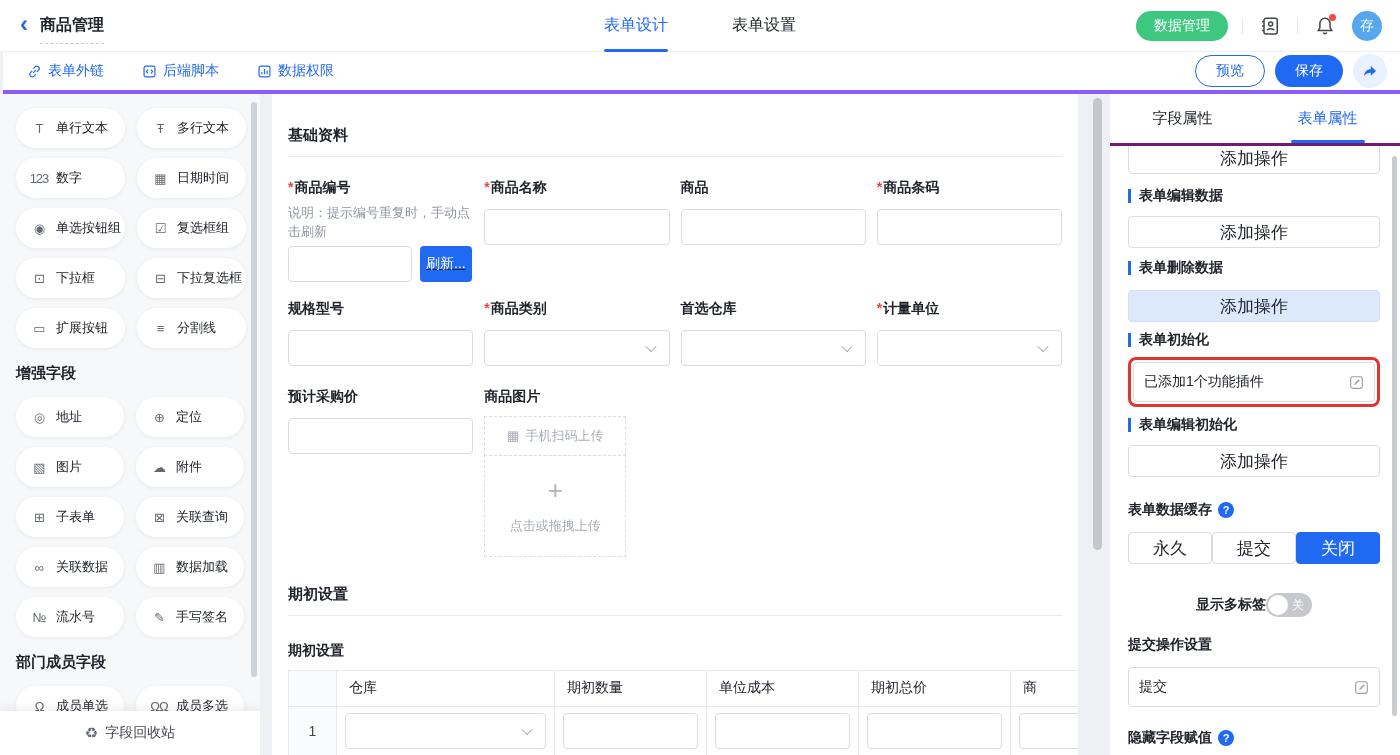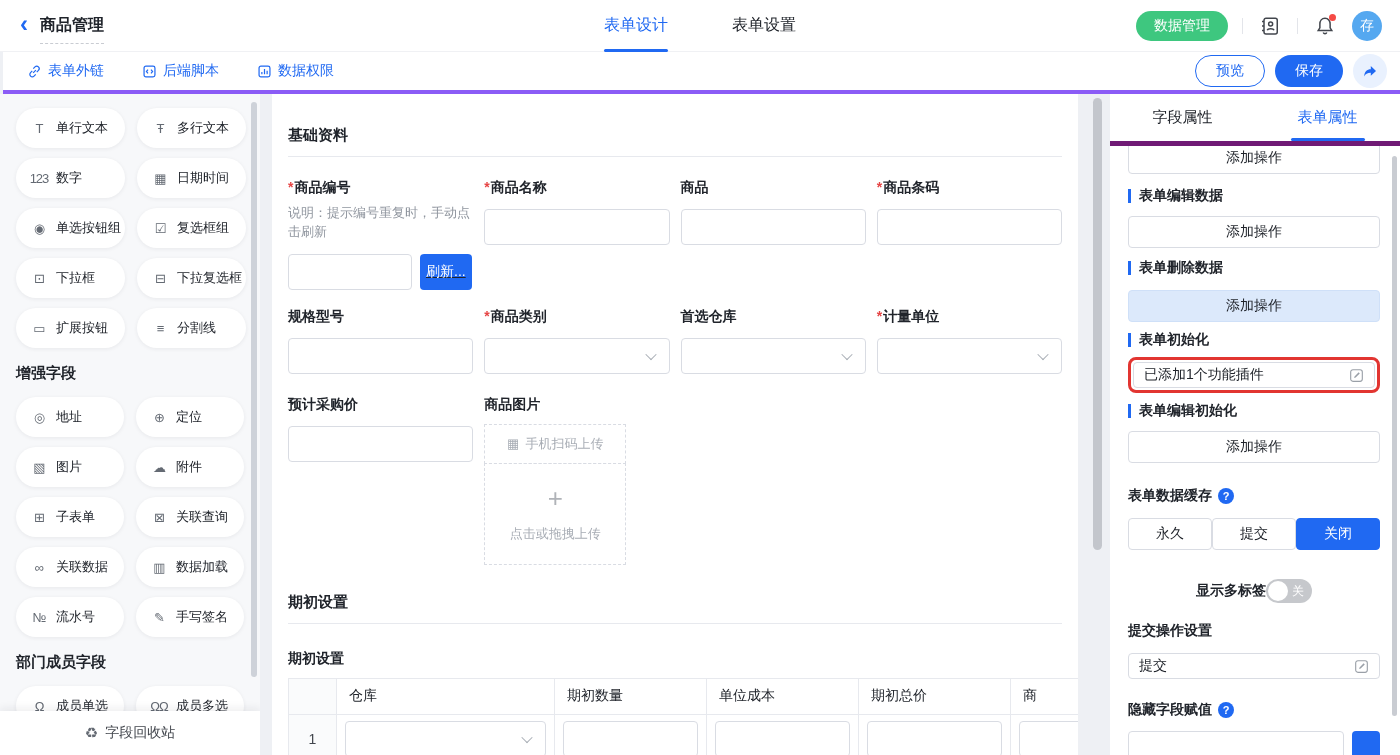--- a/index.html
+++ b/index.html
@@ -46,54 +46,54 @@
   
   .canvas { position:absolute; left:272px; top:94px; width:806px; height:661px; background:#fff; overflow:hidden; padding:0 16px; }
   .sec-title { font-size:15px; font-weight:700; color:#20242b; }
   .sec-div { border-bottom:1px solid #e7e9ee; margin-top:11px; }
   .fgrid { display:grid; grid-template-columns:repeat(4,1fr); column-gap:11px; align-items:start; }
   .flabel { font-size:14px; font-weight:700; color:#20242b; height:20px; white-space:nowrap; }
   .req { color:#e64545; margin-right:1px; font-weight:700; }
   .fdesc { font-size:13px; color:#8f959e; line-height:1.45; margin-top:5px; }
   .input, .selectbox { height:36px; border:1px solid #d9dce3; border-radius:4px; background:#fff; }
   .ctl { margin-top:10px; }
-  .inline-ctl { display:flex; gap:8px; margin-top:12px;text-decoration:underline; }
+  .inline-ctl { display:flex; gap:8px; margin-top:4px;text-decoration:underline; }
   .inline-ctl .input { width:124px; flex:none; }
   .btn-refresh { height:36px; width:52px; background:#2069f2; color:#fff; border-radius:4px; font-size:14px; display:flex; align-items:center; padding-left:6px; overflow:hidden; white-space:nowrap; cursor:pointer; }
   .selectbox { display:flex; align-items:center; justify-content:flex-end; padding:0 14px; }
   .chev { width:8px; height:8px; border-right:1.5px solid #a8adb5; border-bottom:1.5px solid #a8adb5; transform:rotate(45deg) translate(-1px,-1px); }
   .upload { width:142px; margin-top:8px; }
   .scan-bar { border:1px dashed #d9dce3; height:40px; display:flex; align-items:center; justify-content:center; gap:6px; color:#a8adb5; font-size:13px; cursor:pointer; }
   .drop-zone { border:1px dashed #d9dce3; margin-top:-1px; height:102px; display:flex; flex-direction:column; align-items:center; justify-content:center; color:#a8adb5; cursor:pointer; }
   .drop-plus { font-size:26px; color:#b0b3b8; line-height:1; }
   .drop-text { font-size:13px; margin-top:14px; }
   .subform-label { font-size:14px; font-weight:700; color:#20242b; }
   .tbl { width:980px; border-top:1px solid #e7e9ee; border-left:1px solid #e7e9ee; display:grid; grid-template-columns:48px 218px 152px 152px 152px 152px; }
   .tcell { border-right:1px solid #e7e9ee; border-bottom:1px solid #e7e9ee; background:#fff; }
   .th { height:36px; display:flex; align-items:center; padding:0 12px; font-size:14px; color:#20242b; }
   .td { height:50px; display:flex; align-items:center; padding:0 8px; }
   .td .input, .td .selectbox { width:100%; margin:0; }
   .num-cell { background:#fafbfc; justify-content:center; padding:0; font-size:14px; color:#42464d; }
   .canvas-scroll { position:absolute; left:1093px; top:98px; width:9px; height:452px; background:#c3c6cc; border-radius:5px; z-index:10; }
 
   
   .panel { position:absolute; left:1110px; top:94px; width:290px; height:661px; background:#fff; }
-  .panel-tabs { height:52px; border-bottom:5px solid #701a75; display:flex; }
+  .panel-tabs { height:52px; border-bottom:3px solid #701a75; display:flex; }
   .panel-tab { position:relative; flex:1; display:flex; align-items:center; justify-content:center; font-size:15px; color:#20242b; cursor:pointer; }
   .panel-tab.active { color:#2069f2; }
   .panel-tab.active::after { content:""; position:absolute; left:50%; transform:translateX(-50%); bottom:0; width:74px; height:3px; background:#2069f2; border-radius:2px; }
   .panel-body { position:absolute; left:0; top:52px; right:0; bottom:0; overflow:hidden; padding:0 20px 0 18px; }
-  .p-btn { height:32px; border:1px solid #d9dce3; border-radius:4px; background:#fff; display:flex; align-items:center; justify-content:center; font-size:14px; color:#20242b; cursor:pointer; }
+  .p-btn { height:32px; border:1px solid #d9dce3; border-radius:4px; background:#fff; display:flex; align-items:center; justify-content:center; font-size:17px; color:#20242b; cursor:pointer; }
   .p-btn.hl { background:#dce9fb; border-color:#cfe0f8; }
   .p-btn.clipped { margin-top:-4px; }
   .p-hdr { display:flex; align-items:center; gap:8px; font-size:14px; font-weight:700; color:#20242b; height:16px; }
   .p-hdr .bar { width:3px; height:14px; background:#2069f2; flex:none; }
   .mt14{margin-top:14px;} .mt12{margin-top:12px;} .mt10{margin-top:10px;} .mt9{margin-top:9px;} .mt20{margin-top:20px;} .mt25{margin-top:25px;} .mt29{margin-top:29px;} .mt23{margin-top:23px;} .mt13{margin-top:13px;}
   .red-wrap { border:3px solid #e23531; border-radius:8px; padding:2px; }
-  .value-box { height:26px; border:1px solid #d9dce3; border-radius:4px; display:flex; align-items:center; justify-content:space-between; padding:0 10px; font-size:14px; color:#20242b; cursor:pointer; }
+  .value-box { height:40px; border:1px solid #d9dce3; border-radius:4px; display:flex; align-items:center; justify-content:space-between; padding:0 10px; font-size:14px; color:#20242b; cursor:pointer; }
   .plain-label { font-size:14px; font-weight:700; color:#20242b; display:flex; align-items:center; gap:6px; height:16px; }
   .q-circle { width:16px; height:16px; border-radius:50%; background:#2069f2; color:#fff; font-size:11px; font-weight:700; display:flex; align-items:center; justify-content:center; cursor:pointer; }
   .btn-row { display:flex; }
   .btn-row .p-btn { flex:1; }
   .btn-row .p-btn.sel { background:#2069f2; border-color:#2069f2; color:#fff; }
   .toggle-row { display:flex; align-items:center; justify-content:center; height:24px; }
   .switch { width:46px; height:24px; border-radius:12px; background:#c6c8cc; position:relative; cursor:pointer; }
   .switch .knob { position:absolute; left:2px; top:2px; width:20px; height:20px; border-radius:50%; background:#fff; }
   .switch .sw-label { position:absolute; right:8px; top:4px; color:#fff; font-size:12px; }
   .hidden-row { display:flex; gap:8px; align-items:flex-start; }

